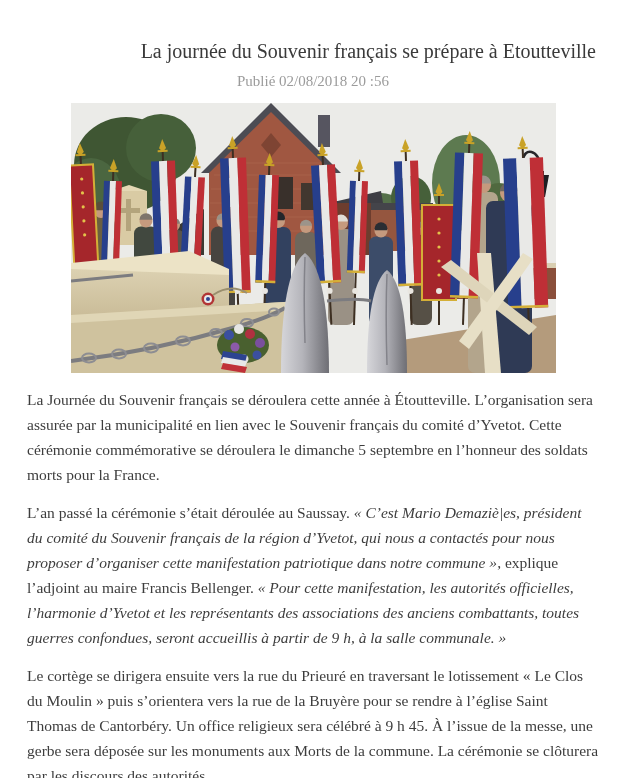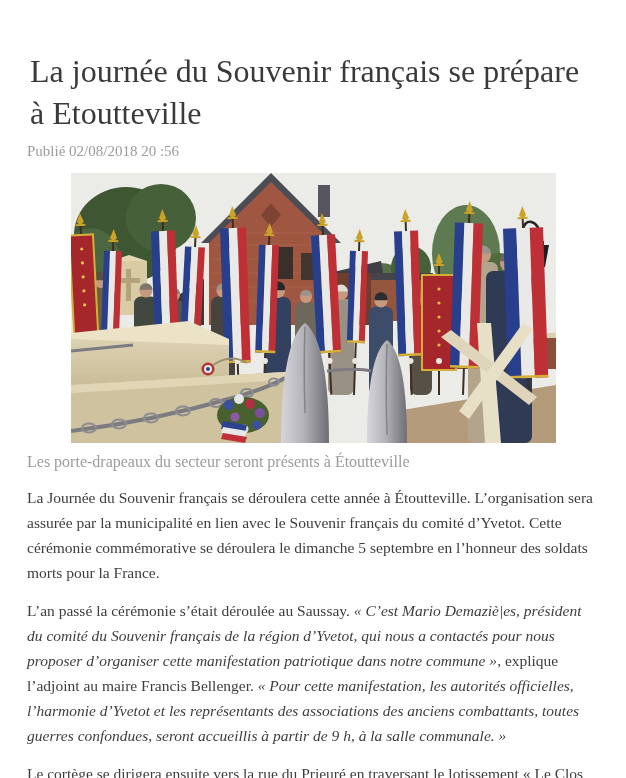--- a/index.html
+++ b/index.html
@@ -6,24 +6,24 @@
   body{
     width:626px;height:778px;overflow:hidden;background:#ffffff;
     font-family:"Liberation Serif", serif;color:#3d3d3d;
   }
   .page{box-sizing:border-box;width:626px;padding:26px 27px 0;}
   .category{
     display:block;text-align:center;font-size:15px;font-weight:700;
     letter-spacing:1.5px;text-decoration:none;cursor:pointer;
   }
   h1.title{
-    text-align:left;font-weight:400;font-size:32px;line-height:1.3;
-    color:#3a3a3a;margin:25px auto 9px;max-width:566px;
-  }
-  .pub{ text-align:left;color:#9b9b9b;font-size:15px;margin:0 0 13px; }
+    text-align:right;font-weight:400;font-size:20px;line-height:1.3;
+    color:#3a3a3a;margin:12px auto 9px;max-width:566px;
+  }
+  .pub{ text-align:center;color:#9b9b9b;font-size:15px;margin:0 0 13px; }
   figure.photo-figure{margin:0 -27px;}
   .photo-wrap{width:485px;margin:0 auto;}
   .photo-wrap svg{display:block;}
   figcaption{
     padding:9px 27px 0;color:#9b9b9b;font-size:16px;line-height:1.2;text-align:left;
   }
   .article-body{padding-top:1px;}
   .article-body p{
     font-size:15.5px;line-height:25px;margin:13px 0 0;text-align:left;
   }
@@ -346,21 +346,20 @@
         </g>
 
         <g>
           <path d="M210,270 C210,205 218,162 234,150 C250,162 258,205 258,270 Z" fill="url(#shellGrad)"></path>
           <path d="M234,154 C233,180 233,210 234,240" stroke="#83838a" stroke-width="1.5" fill="none"></path>
           <path d="M296,270 C296,215 302,178 316,167 C330,178 336,215 336,270 Z" fill="url(#shellGrad)"></path>
           <path d="M316,171 C315,195 315,230 316,262" stroke="#83838a" stroke-width="1.5" fill="none"></path>
         </g>
       </svg>
     </div>
-    <figcaption>Les porte-drapeaux du secteur seront présents à Étoutteville</figcaption>
   </figure>
 
   <section class="article-body">
       <p><span>La Journée du Souvenir français se déroulera cette année à Étoutteville. L’organisation sera assurée par la municipalité en lien avec le Souvenir français du comité d’Yvetot. Cette cérémonie commémorative se déroulera le dimanche 5 septembre en l’honneur des soldats morts pour la France.</span></p>
       <p><span>L’an passé la cérémonie s’était déroulée au Saussay. </span><em>« C’est Mario Demaziè|es, président du comité du Souvenir français de la région d’Yvetot, qui nous a contactés pour nous proposer d’organiser cette manifestation patriotique dans notre commune »</em><span>, explique l’adjoint au maire Francis Bellenger. </span><em>« Pour cette manifestation, les autorités officielles, l’harmonie d’Yvetot et les représentants des associations des anciens combattants, toutes guerres confondues, seront accueillis à partir de 9 h, à la salle communale. »</em></p>
       <p><span>Le cortège se dirigera ensuite vers la rue du Prieuré en traversant le lotissement « Le Clos du Moulin » puis s’orientera vers la rue de la Bruyère pour se rendre à l’église Saint Thomas de Cantorbéry. Un office religieux sera célébré à 9 h 45. À l’issue de la messe, une gerbe sera déposée sur les monuments aux Morts de la commune. La cérémonie se clôturera par les discours des autorités.</span></p>
     </section>
 </main>
 
 </body></html>

